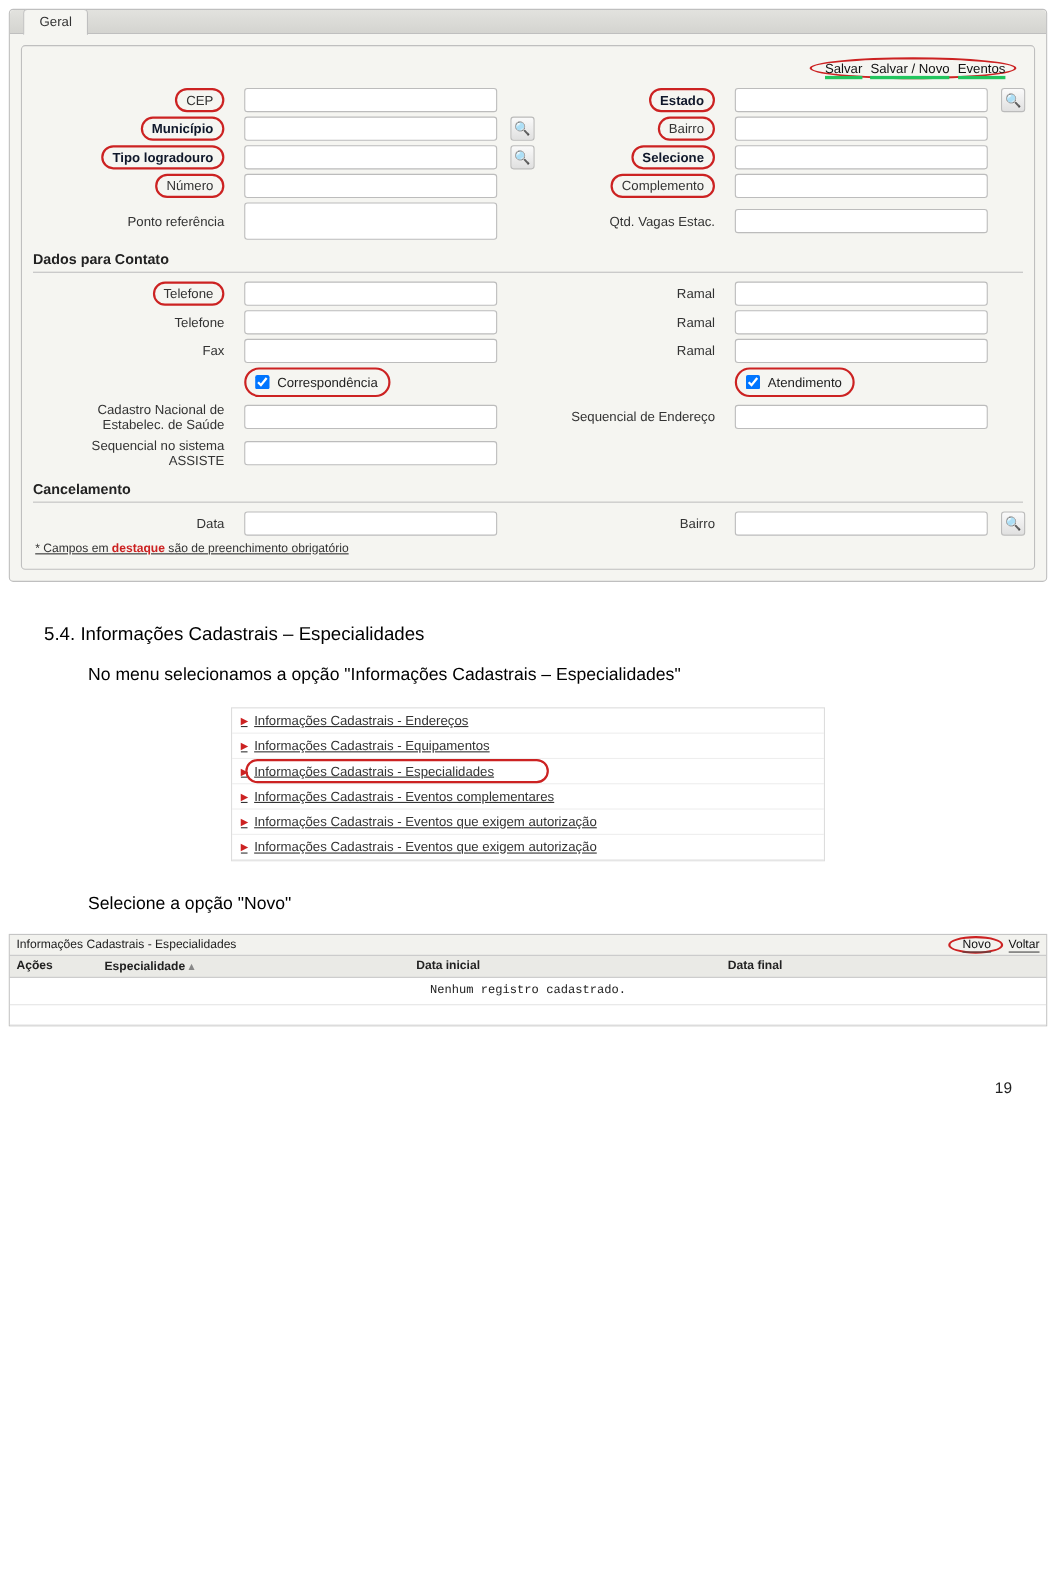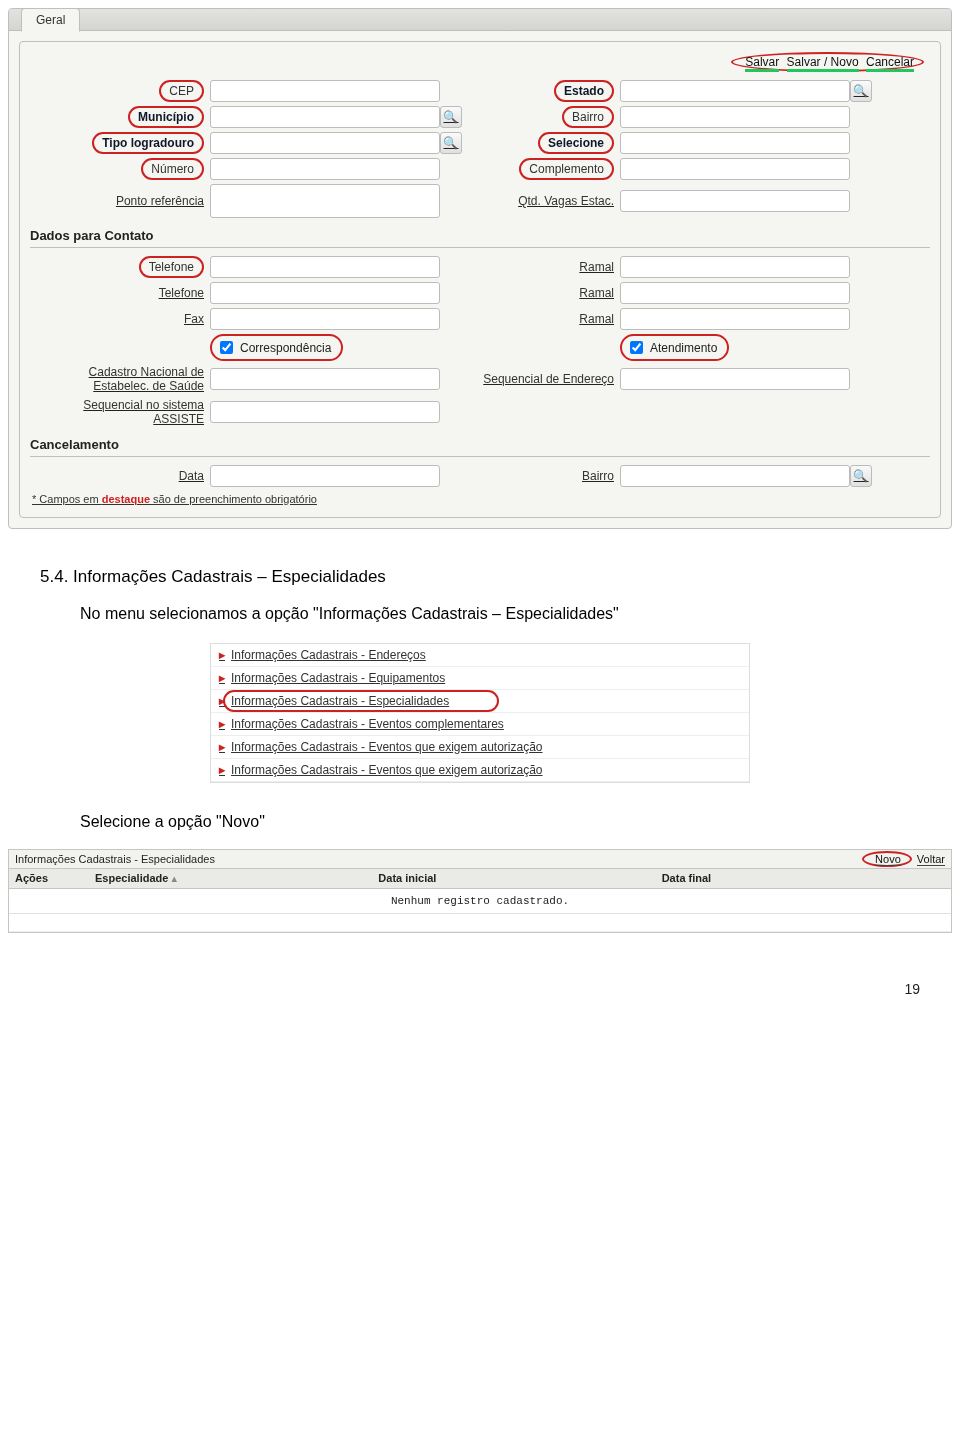--- a/index.html
+++ b/index.html
@@ -65,23 +65,22 @@
   .section-title {
     font-weight: bold;
     font-size: 13px;
     padding: 6px 0 4px;
     border-bottom: 1px solid #c0c0c0;
     margin: 4px 0 8px;
   }
   .form-grid {
     display: grid;
     grid-template-columns: 180px 230px 30px 150px 230px 30px;
-    gap: 4px 0;
+    gap: 4px 12px;
     align-items: center;
-    text-decoration: underline;
   }
   .lbl {
     text-align: right;
     font-size: 12px;
     color: #333;
     padding-right: 6px;
   }
   .lbl.req {
     color: #0f172a;
     font-weight: bold;
@@ -217,21 +216,21 @@
 
 <div class="panel">
   <div class="tab-bg"></div>
   <div class="tab">Geral</div>
   <div class="inner-panel">
 
     <div class="actions-bar">
       <span class="actions-circle">
         <a href="#">Salvar</a>
         <a href="#">Salvar / Novo</a>
-        <a href="#">Cancelar</a>
+        <a href="#">Eventos</a>
       </span>
     </div>
 
     <div class="form-grid">
       <div class="lbl"><span class="circled">CEP</span></div>
       <input type="text" style="">
       <div></div>
       <div class="lbl req"><span class="circled">Estado</span></div>
       <input type="text" style="">
       <button class="lookup-btn">🔍</button>

